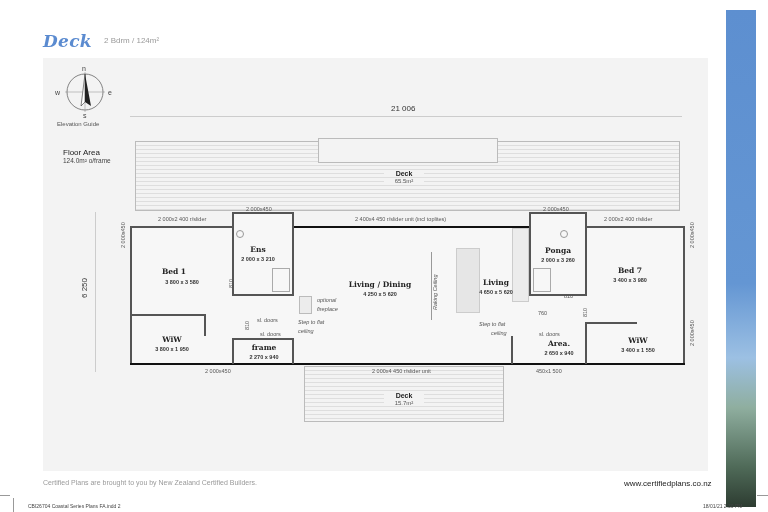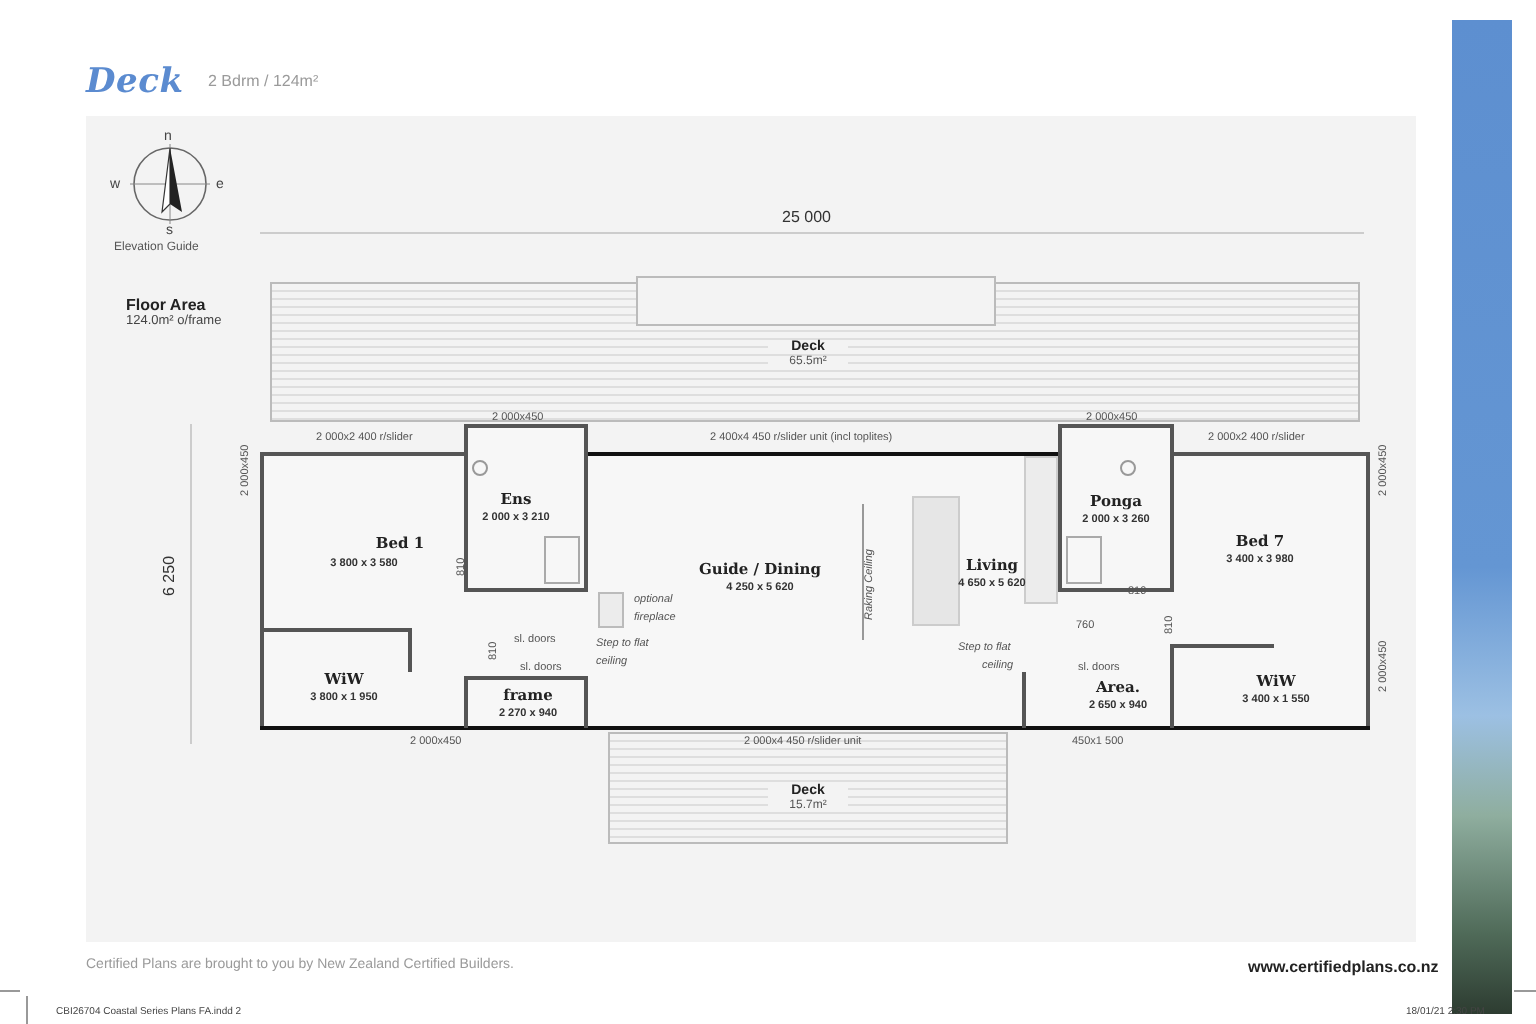--- a/index.html
+++ b/index.html
@@ -11,21 +11,21 @@
   .sidebar-strip { left: 726px; top: 10px; width: 30px; height: 497px; background: linear-gradient(180deg, #5d8fd0 0%, #6496d3 55%, #9cc0e3 70%, #8fae9f 80%, #4f6a58 92%, #2d3c31 100%); }
   .compass-text { font-size: 7px; color: #444; }
   .label-sm { font-size: 5.5px; color: #555; white-space: nowrap; }
   .room-title { font-family: "DejaVu Serif", serif; font-weight: bold; font-size: 7.5px; color: #222; text-align: center; white-space: nowrap; }
   .room-dim { font-size: 5.5px; font-weight: bold; color: #333; text-align: center; white-space: nowrap; }
   .italic-note { font-size: 5.5px; font-style: italic; color: #555; white-space: nowrap; }
   .wall { position: absolute; background: #555; }
   .wall-black { position: absolute; background: #111; }
   .deck { position: absolute; border: 1px solid #bbb; background: repeating-linear-gradient(180deg, #f3f3f3 0px, #f3f3f3 3px, #dedede 3px, #dedede 4px); }
   .footer-text { font-size: 7px; color: #9a9a9a; }
-  .footer-url { font-size: 8px; font-weight: bold; color: #222; }
+  .footer-url { font-size: 8px; font-weight: normal; color: #222; }
   .print-line { font-size: 5px; color: #444; }
   .vtext { transform: rotate(-90deg); transform-origin: left top; }
 </style>
 </head>
 <body>
 
 <div class="abs brand">Deck</div>
 <div class="abs subtitle">2 Bdrm / 124m²</div>
 
 <div class="abs sidebar-strip"></div>
@@ -40,25 +40,25 @@
     <polygon points="22,4 18,36 22,32" fill="#fff" stroke="#333" stroke-width="0.6"></polygon>
     <polygon points="22,4 28,36 22,32" fill="#222"></polygon>
   </svg>
 </div>
 <div class="abs compass-text" style="left:82px;top:65px;">n</div>
 <div class="abs compass-text" style="left:55px;top:89px;">w</div>
 <div class="abs compass-text" style="left:108px;top:89px;">e</div>
 <div class="abs compass-text" style="left:83px;top:112px;">s</div>
 <div class="abs" style="left:57px;top:121px;font-size:6px;color:#555;">Elevation Guide</div>
 
-<div class="abs" style="left:63px;top:148px;font-size:8px;font-weight:bold;color:#222;">Floor Area</div>
+<div class="abs" style="left:63px;top:148px;font-size:8px;font-weight:normal;color:#222;">Floor Area</div>
 <div class="abs" style="left:63px;top:157px;font-size:6.5px;color:#444;">124.0m² o/frame</div>
 
 <div class="abs" style="left:130px;top:116px;width:552px;height:1px;background:#ccc;"></div>
-<div class="abs" style="left:391px;top:104px;font-size:8px;color:#333;">25 000</div>
+<div class="abs" style="left:391px;top:104px;font-size:8px;color:#333;">21 006</div>
 
 <div class="abs" style="left:95px;top:212px;width:1px;height:160px;background:#ccc;"></div>
 <div class="abs vtext" style="left:80px;top:298px;font-size:8px;color:#333;">6 250</div>
 
 <div class="deck" style="left:135px;top:141px;width:545px;height:70px;"></div>
 <div class="abs" style="left:318px;top:138px;width:180px;height:25px;border:1px solid #bbb;background:#f3f3f3;"></div>
 <div class="abs" style="left:384px;top:170px;width:40px;text-align:center;font-size:7px;font-weight:bold;color:#222;background:#f3f3f3;">Deck</div>
 <div class="abs" style="left:384px;top:178px;width:40px;text-align:center;font-size:6px;color:#555;background:#f3f3f3;">65.5m²</div>
 
 <div class="deck" style="left:304px;top:366px;width:200px;height:56px;"></div>
@@ -114,29 +114,29 @@
 <div class="abs label-sm" style="left:355px;top:216px;">2 400x4 450  r/slider unit (incl toplites)</div>
 <div class="abs label-sm" style="left:543px;top:206px;">2 000x450</div>
 <div class="abs label-sm" style="left:604px;top:216px;">2 000x2 400 r/slider</div>
 <div class="abs label-sm" style="left:205px;top:368px;">2 000x450</div>
 <div class="abs label-sm" style="left:372px;top:368px;">2 000x4 450  r/slider unit</div>
 <div class="abs label-sm" style="left:536px;top:368px;">450x1 500</div>
 <div class="abs vtext label-sm" style="left:120px;top:248px;">2 000x450</div>
 <div class="abs vtext label-sm" style="left:689px;top:248px;">2 000x450</div>
 <div class="abs vtext label-sm" style="left:689px;top:346px;">2 000x450</div>
 
-<div class="abs room-title" style="left:168px;top:267px;width:64px;">Bed 1</div>
+<div class="abs room-title" style="left:142px;top:267px;width:64px;">Bed 1</div>
 <div class="abs room-dim" style="left:150px;top:279px;width:64px;">3 800 x 3 580</div>
 <div class="abs room-title" style="left:140px;top:335px;width:64px;">WiW</div>
 <div class="abs room-dim" style="left:140px;top:346px;width:64px;">3 800 x 1 950</div>
 <div class="abs room-title" style="left:234px;top:245px;width:48px;">Ens</div>
 <div class="abs room-dim" style="left:234px;top:256px;width:48px;">2 000 x 3 210</div>
 <div class="abs room-title" style="left:236px;top:343px;width:56px;">frame</div>
 <div class="abs room-dim" style="left:236px;top:354px;width:56px;">2 270 x 940</div>
-<div class="abs room-title" style="left:340px;top:280px;width:80px;">Guide / Dining</div>
+<div class="abs room-title" style="left:340px;top:280px;width:80px;">Living / Dining</div>
 <div class="abs room-dim" style="left:340px;top:291px;width:80px;">4 250 x 5 620</div>
 <div class="abs room-title" style="left:470px;top:278px;width:52px;">Living</div>
 <div class="abs room-dim" style="left:470px;top:289px;width:52px;">4 650 x 5 620</div>
 <div class="abs room-title" style="left:534px;top:246px;width:48px;">Ponga</div>
 <div class="abs room-dim" style="left:534px;top:257px;width:48px;">2 000 x 3 260</div>
 <div class="abs room-title" style="left:533px;top:339px;width:52px;">Area.</div>
 <div class="abs room-dim" style="left:533px;top:350px;width:52px;">2 650 x 940</div>
 <div class="abs room-title" style="left:598px;top:266px;width:64px;">Bed 7</div>
 <div class="abs room-dim" style="left:598px;top:277px;width:64px;">3 400 x 3 980</div>
 <div class="abs room-title" style="left:606px;top:336px;width:64px;">WiW</div>

